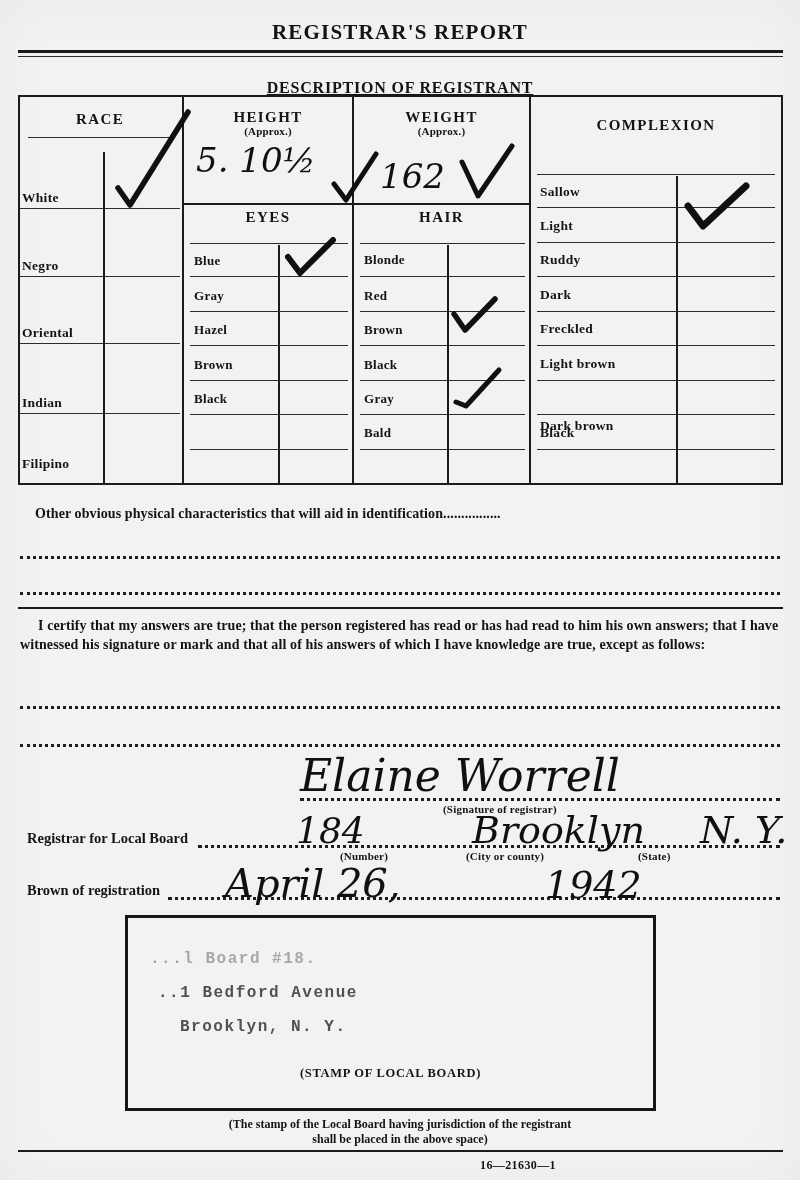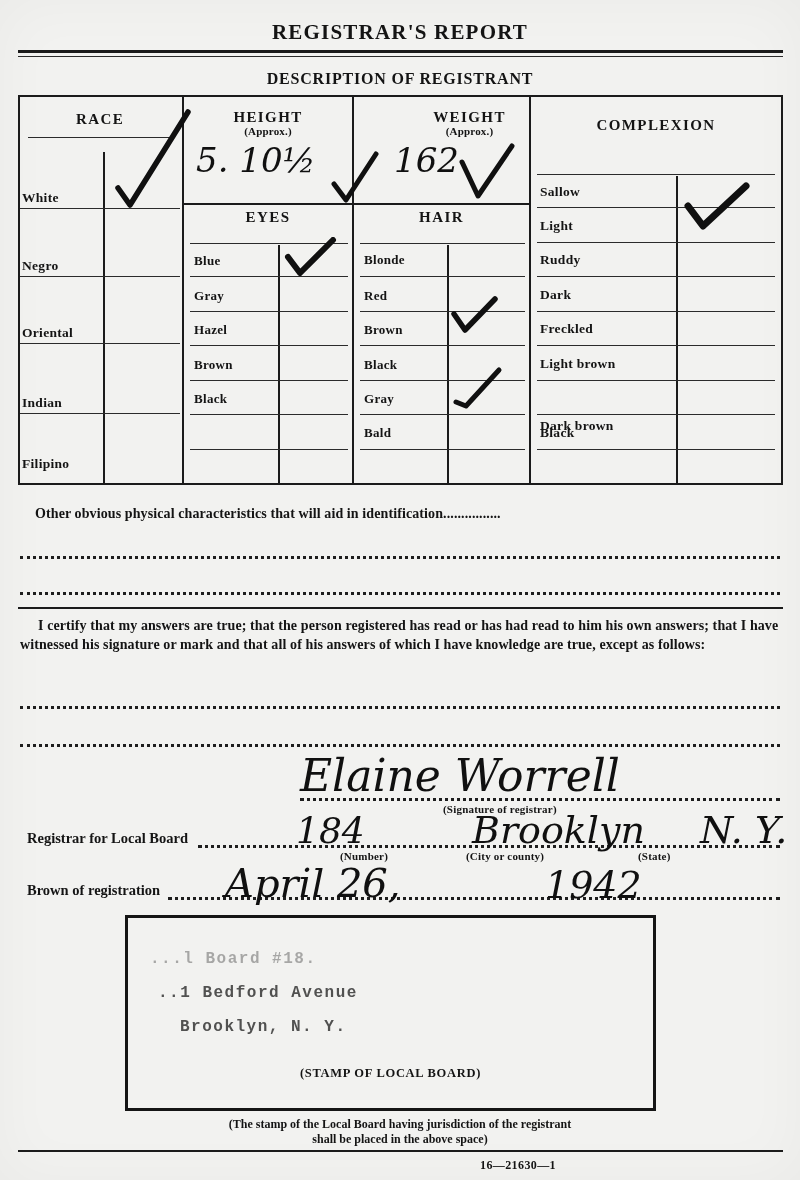--- a/index.html
+++ b/index.html
@@ -154,40 +154,40 @@
 </style>
 </head>
 <body>
 
 <div id="page">
 
   <div class="doc-title" style="top:20px;">REGISTRAR'S REPORT</div>
   <div class="rule" style="left:18px; top:50px; width:765px; height:3px;"></div>
   <div class="rule thin" style="left:18px; top:56px; width:765px;"></div>
 
-  <div class="doc-subtitle" style="top:70px;">DESCRIPTION OF REGISTRANT</div>
+  <div class="doc-subtitle" style="top:79px;text-decoration:underline;">DESCRIPTION OF REGISTRANT</div>
   <div class="rule" style="left:18px; top:95px; width:765px;"></div>
 
   <div class="rule" style="left:18px; top:97px; width:2px; height:388px;"></div>
   <div class="rule" style="left:781px; top:97px; width:2px; height:388px;"></div>
   <div class="rule" style="left:18px; top:483px; width:765px;"></div>
 
   <div class="rule" style="left:182px; top:97px; width:2px; height:388px;"></div>
   <div class="rule" style="left:352px; top:97px; width:2px; height:388px;"></div>
   <div class="rule" style="left:529px; top:97px; width:2px; height:388px;"></div>
 
   <div class="tbl-head" style="left:18px; top:112px; width:164px;">RACE</div>
   <div class="rule thin" style="left:28px; top:137px; width:144px;"></div>
 
   <div class="tbl-head" style="left:184px; top:110px; width:168px;">
     <span>HEIGHT</span>
     <span class="approx">(Approx.)</span>
   </div>
 
-  <div class="tbl-head" style="left:354px; top:110px; width:175px;margin-left:28px;">
+  <div class="tbl-head" style="left:354px; top:110px; width:175px;">
     <span>WEIGHT</span>
     <span class="approx">(Approx.)</span>
   </div>
 
   <div class="tbl-head" style="left:531px; top:118px; width:250px;">COMPLEXION</div>
 
   <div class="rule" style="left:103px; top:152px; width:2px; height:331px;"></div>
 
   <div class="opt-label" style="left:22px; top:190px;">White</div>
   <div class="rule thin" style="left:20px; top:208px; width:160px;"></div>
@@ -211,21 +211,21 @@
 
   <div class="hand big" style="left:196px; top:140px;">5. 10½</div>
   <div class="rule" style="left:184px; top:203px; width:168px;"></div>
 
   <div class="chk" style="left:330px; top:150px;">
     <svg width="50" height="58" viewBox="0 0 50 58">
       <path d="M4 34 L16 50 L46 4" stroke="#101010" stroke-width="5" fill="none" stroke-linecap="round" stroke-linejoin="round"></path>
     </svg>
   </div>
 
-  <div class="hand big" style="left:380px; top:140px;margin-left:14px;">162</div>
+  <div class="hand big" style="left:380px; top:156px;">162</div>
   <div class="rule" style="left:354px; top:203px; width:175px;"></div>
   <div class="chk" style="left:458px; top:140px;">
     <svg width="60" height="66" viewBox="0 0 60 66">
       <path d="M4 22 L20 56 L54 6" stroke="#101010" stroke-width="5" fill="none" stroke-linecap="round" stroke-linejoin="round"></path>
     </svg>
   </div>
 
   <div class="tbl-head" style="left:184px; top:210px; width:168px;">EYES</div>
   <div class="rule thin" style="left:190px; top:243px; width:158px;"></div>
   <div class="rule" style="left:278px; top:245px; width:2px; height:238px;"></div>

